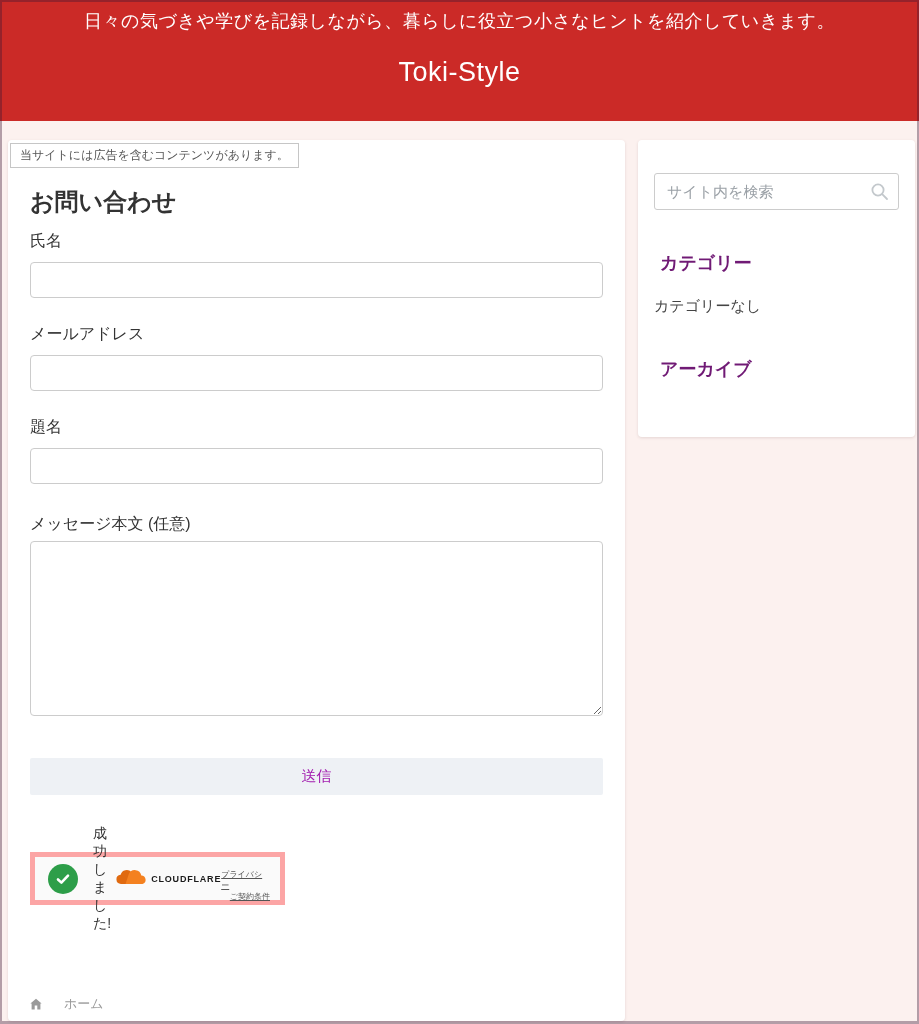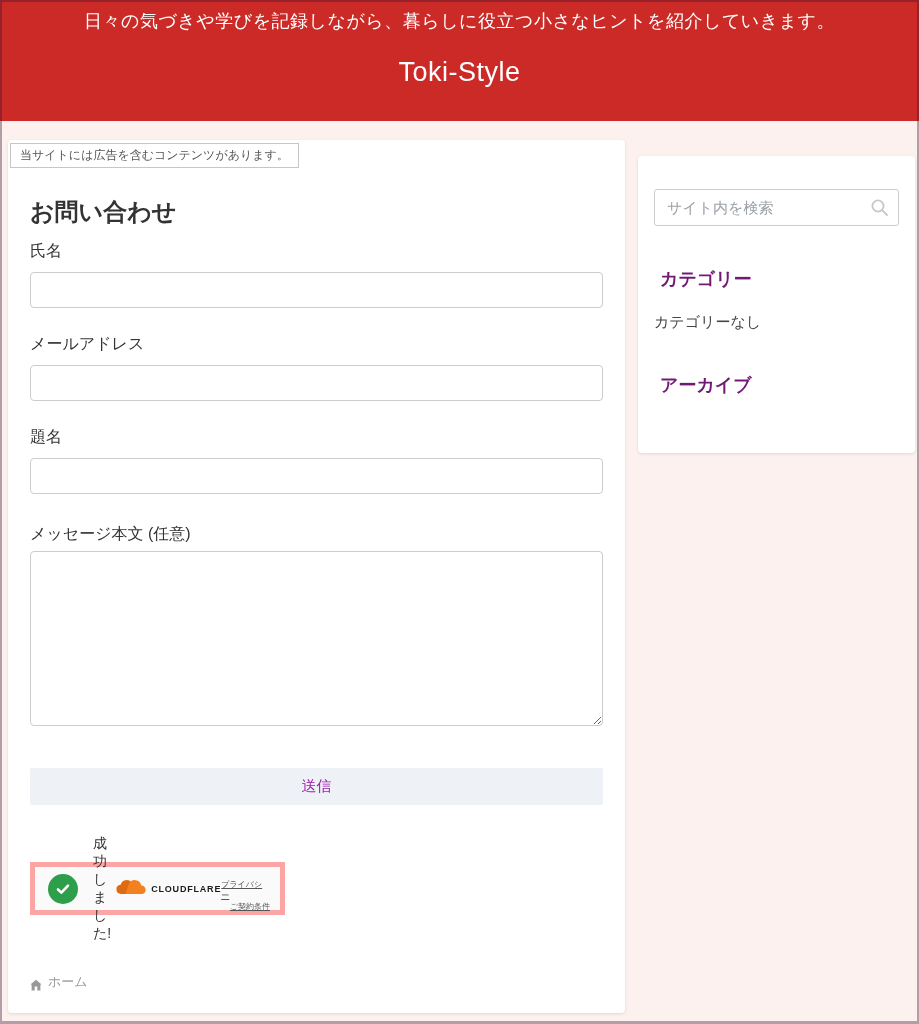--- a/index.html
+++ b/index.html
@@ -29,29 +29,28 @@
     background:#fff; border-radius:4px;
     box-shadow:0 1px 3px rgba(120,90,90,0.18);
   }
   .main-card {
     width:617px; min-height:873px;
     padding:3px 22px 8px;
   }
   .sidebar-card {
     width:277px; height:297px; margin-left:13px;
     padding:33px 16px 0;
-    margin-top:16px;
   }
   
   .ad-notice {
     display:inline-block; margin-left:-20px;
     border:1px solid #c6c6c6; background:#fff;
     padding:3px 9px; font-size:12px; color:#555;
   }
-  .page-title { margin-top:30px; font-size:24px; font-weight:700; color:#333; line-height:28px; }
+  .page-title { margin-top:20px; font-size:24px; font-weight:700; color:#333; line-height:28px; }
   .form-group { margin-top:26px; }
   .form-group.first { margin-top:15px; }
   .form-group.message { margin-top:30px; }
   .form-label { display:block; font-size:16px; color:#333; line-height:20px; margin-bottom:11px; }
   .text-input {
     width:100%; height:36px;
     border:1px solid #ccc; border-radius:4px;
     padding:0 10px; font-size:15px; color:#333; background:#fff;
   }
   .textarea-input {
@@ -78,21 +77,21 @@
     display:flex; align-items:center; justify-content:center;
     flex:none; margin-right:15px;
   }
   .ts-status { font-size:14px; color:#333; flex:1; }
   .ts-brand { display:flex; flex-direction:row; align-items:center; line-height:1; }
   .ts-brand-name { font-size:9px; font-weight:700; color:#1a1a1a; letter-spacing:0.8px; margin-top:1px; }
   .ts-links { display:flex; flex-direction:column; align-items:flex-end; align-self:flex-end; margin-top:16px; }
   .ts-link { font-size:8px; color:#555; text-decoration:underline; line-height:1.35; }
   
   .breadcrumb {
-    margin-top:58px; display:flex; align-items:flex-end; gap:6px;
+    margin-top:90px; display:flex; align-items:center; gap:22px;
     font-size:13px; color:#999;
   }
   .breadcrumb a { color:#999; text-decoration:none; }
   
   .search-box { position:relative; }
   .search-input {
     width:100%; height:37px;
     border:1px solid #ccc; border-radius:3px;
     padding:0 36px 0 12px; font-size:15px; color:#333; background:#fff;
     font-family:"Liberation Sans", sans-serif;

